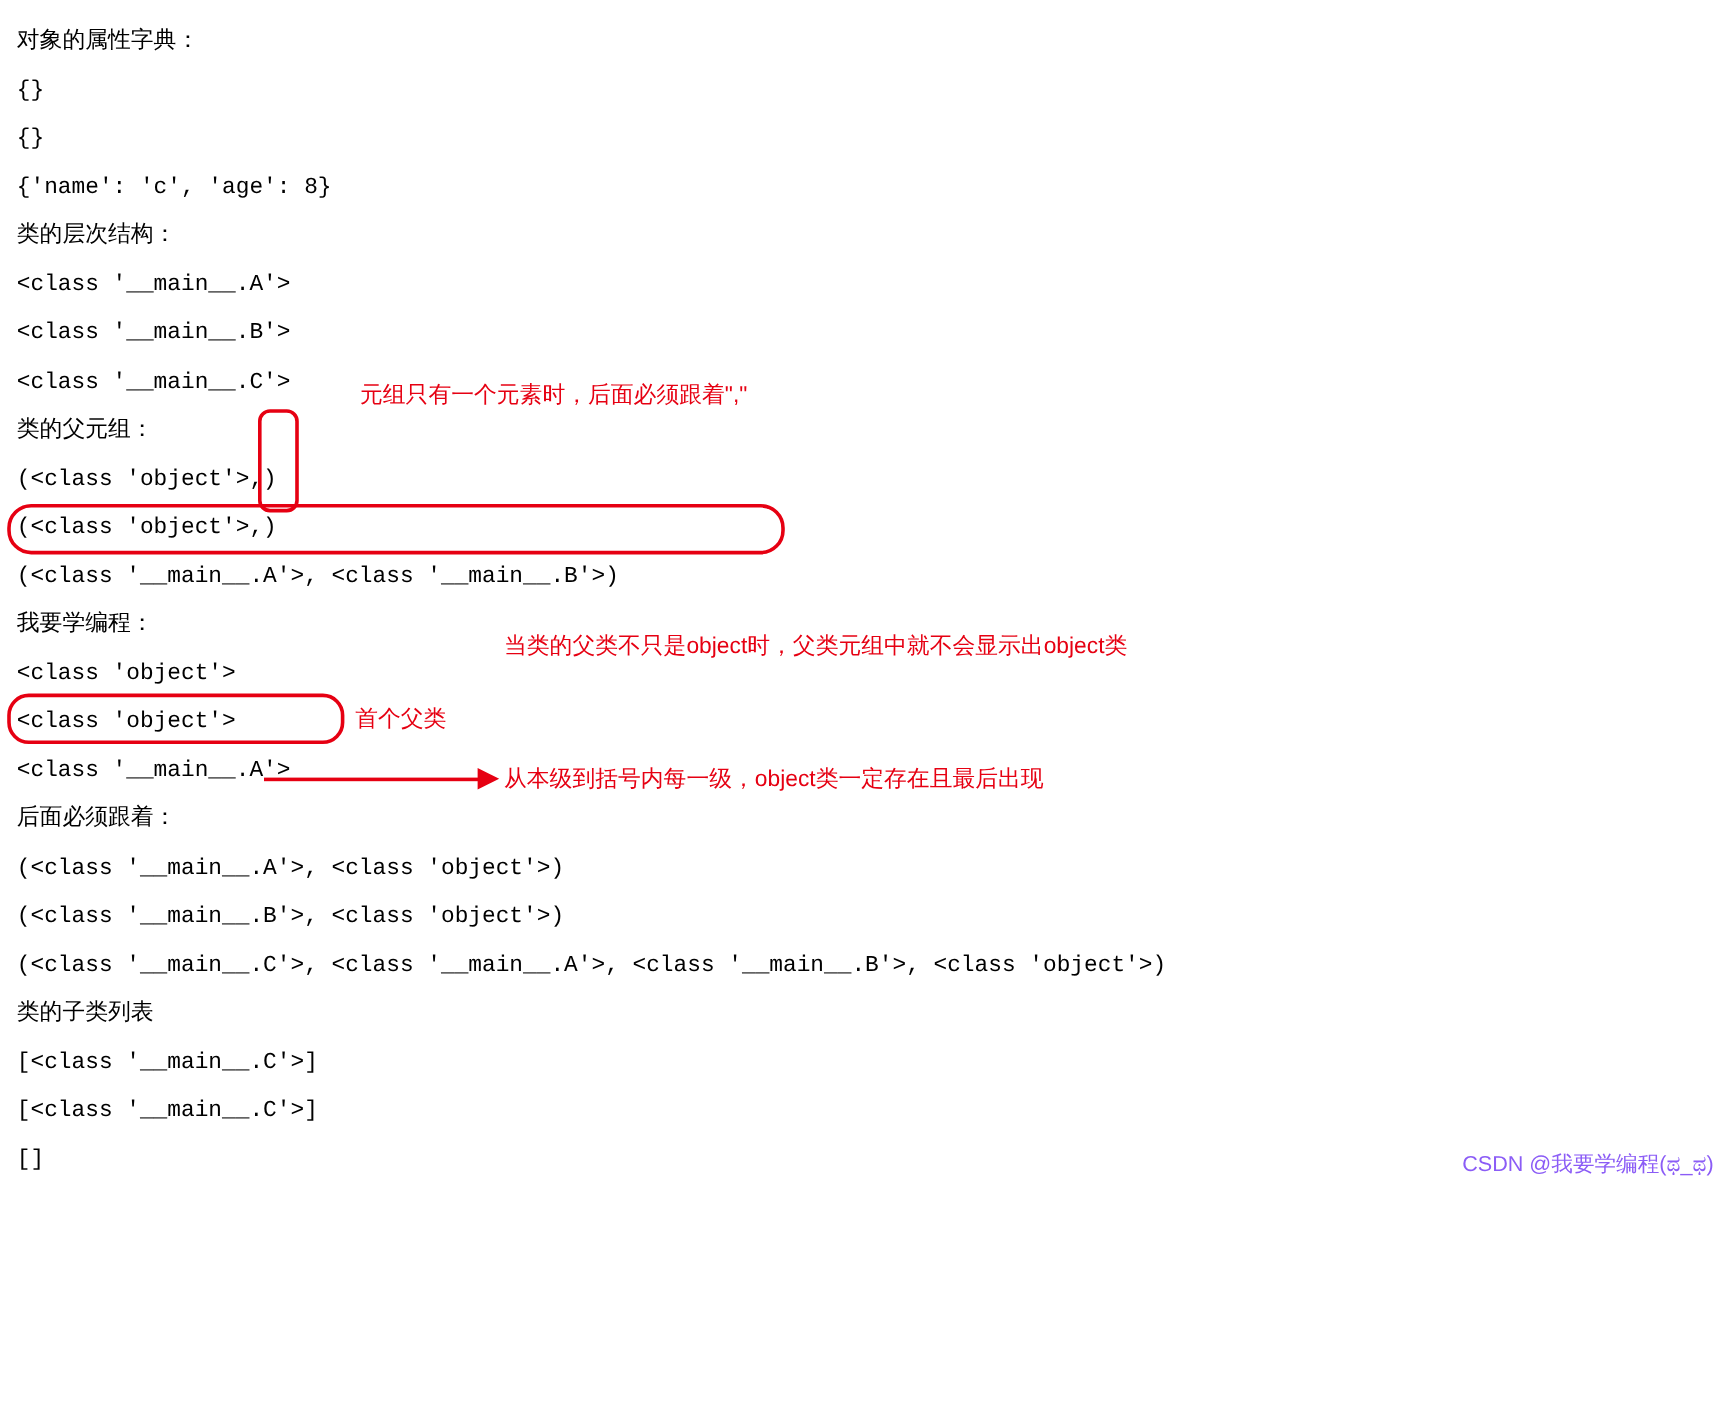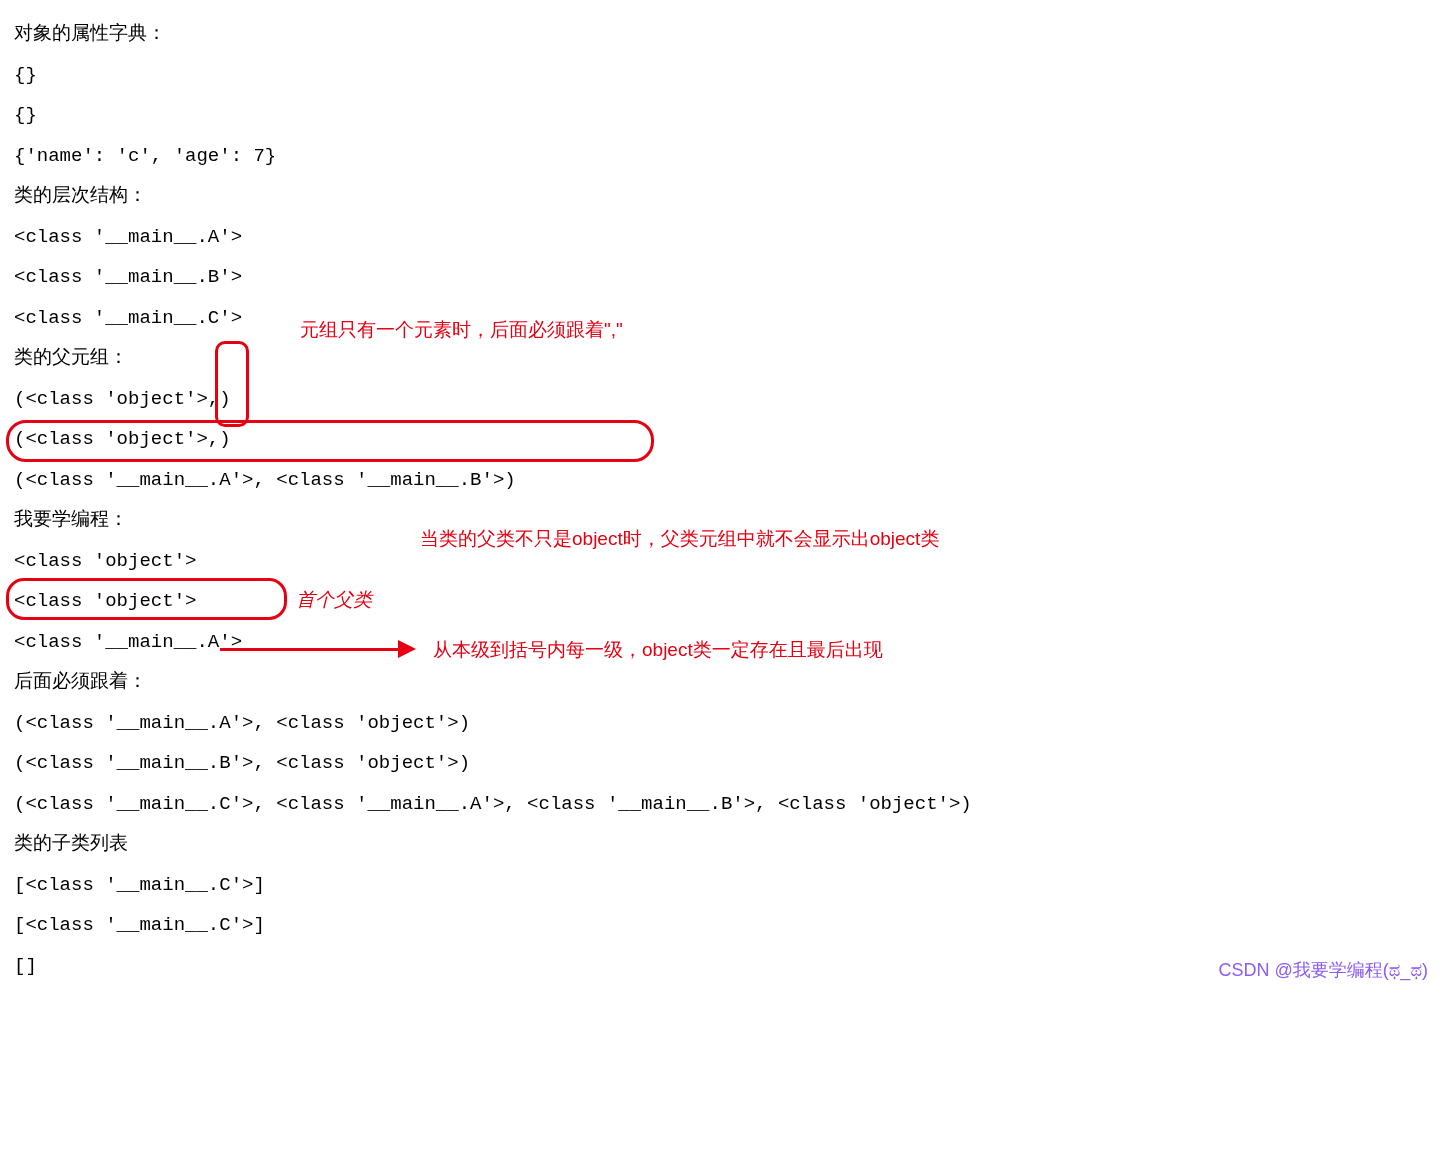--- a/index.html
+++ b/index.html
@@ -90,21 +90,21 @@
       font-size: 18px;
       font-family: "Microsoft YaHei", "PingFang SC", sans-serif;
     }
   </style>
 </head>
 <body>
 
 <div class="code-line">对象的属性字典：</div>
 <div class="code-line">{}</div>
 <div class="code-line">{}</div>
-<div class="code-line">{'name': 'c', 'age': 7}</div>
+<div class="code-line">{'name': 'c', 'age': 8}</div>
 <div class="code-line">类的层次结构：</div>
 <div class="code-line">&lt;class '__main__.A'&gt;</div>
 <div class="code-line">&lt;class '__main__.B'&gt;</div>
 <div class="code-line">&lt;class '__main__.C'&gt;</div>
 <div class="code-line">类的父元组：</div>
 <div class="code-line">(&lt;class 'object'&gt;,)</div>
 <div class="code-line">(&lt;class 'object'&gt;,)</div>
 <div class="code-line">(&lt;class '__main__.A'&gt;, &lt;class '__main__.B'&gt;)</div>
 <div class="code-line">我要学编程：</div>
 <div class="code-line">&lt;class 'object'&gt;</div>
@@ -118,21 +118,21 @@
 <div class="code-line">[&lt;class '__main__.C'&gt;]</div>
 <div class="code-line">[&lt;class '__main__.C'&gt;]</div>
 <div class="code-line">[]</div>
 
 <div class="red-box-1"></div>
 <div class="red-box-2"></div>
 <div class="red-box-3"></div>
 
 <div class="annotation" style="top:316px; left:300px;">元组只有一个元素时，后面必须跟着","</div>
 <div class="annotation" style="top:478px; left:420px;margin-top:47px;">当类的父类不只是object时，父类元组中就不会显示出object类</div>
-<div class="annotation" style="top:586px; left:296px;font-style:italic;">首个父类</div>
-<div class="annotation" style="top:636px; left:433px;">从本级到括号内每一级，object类一定存在且最后出现</div>
+<div class="annotation" style="top:586px; left:296px;">首个父类</div>
+<div class="annotation" style="top:636px; left:420px;">从本级到括号内每一级，object类一定存在且最后出现</div>
 
 <div class="arrow-container">
   <div class="arrow-line"></div>
   <div class="arrow-head"></div>
 </div>
 
 <div class="watermark">CSDN @我要学编程(ಥ_ಥ)</div>
 
 </body></html>

